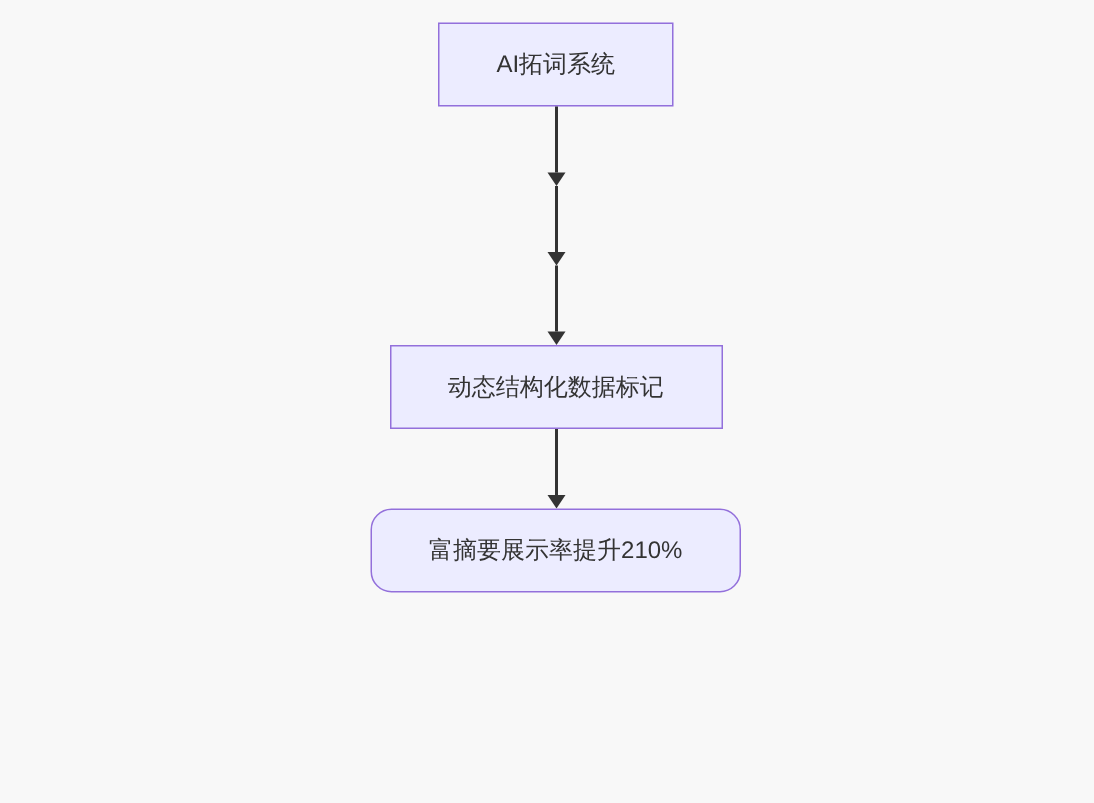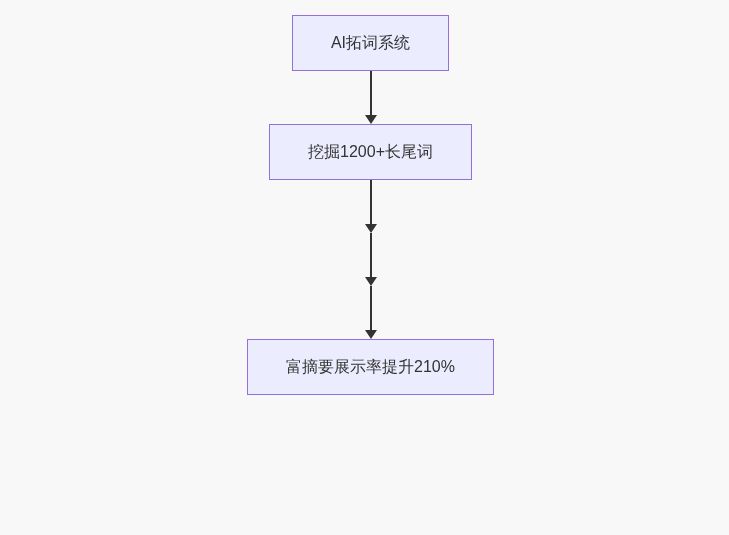--- a/index.html
+++ b/index.html
@@ -37,21 +37,21 @@
     border: 1.3px solid var(--node-border);
     color: var(--node-text);
     font-size: 16px;
     white-space: nowrap;
   }
   
   .n1 { min-width: 145px; }
   .n2 { min-width: 194px; }
   .n3 { min-width: 223px; }
   .n4 { min-width: 214px; }
-  .n5 { min-width: 234px; }
+  .n5 { min-width: 234px; border-radius: 14px; }
   .arrow {
     height: 53px;
     display: flex;
     flex-direction: column;
     align-items: center;
   }
   .arrow .shaft {
     width: 2px;
     flex: 1 1 auto;
     background: var(--arrow);
@@ -71,35 +71,35 @@
 
     <div class="node n1">
       <span>AI拓词系统</span>
     </div>
 
     <div class="arrow">
       <div class="shaft"></div>
       <div class="head"></div>
     </div>
 
-    <div class="node n2">
-      <span>挖掘1200+长尾词</span>
-    </div>
 
     <div class="arrow">
       <div class="shaft"></div>
       <div class="head"></div>
     </div>
 
 
     <div class="arrow">
       <div class="shaft"></div>
       <div class="head"></div>
     </div>
 
+    <div class="node n4">
+      <span>动态结构化数据标记</span>
+    </div>
 
     <div class="arrow">
       <div class="shaft"></div>
       <div class="head"></div>
     </div>
 
     <div class="node n5">
       <span>富摘要展示率提升210%</span>
     </div>
 

